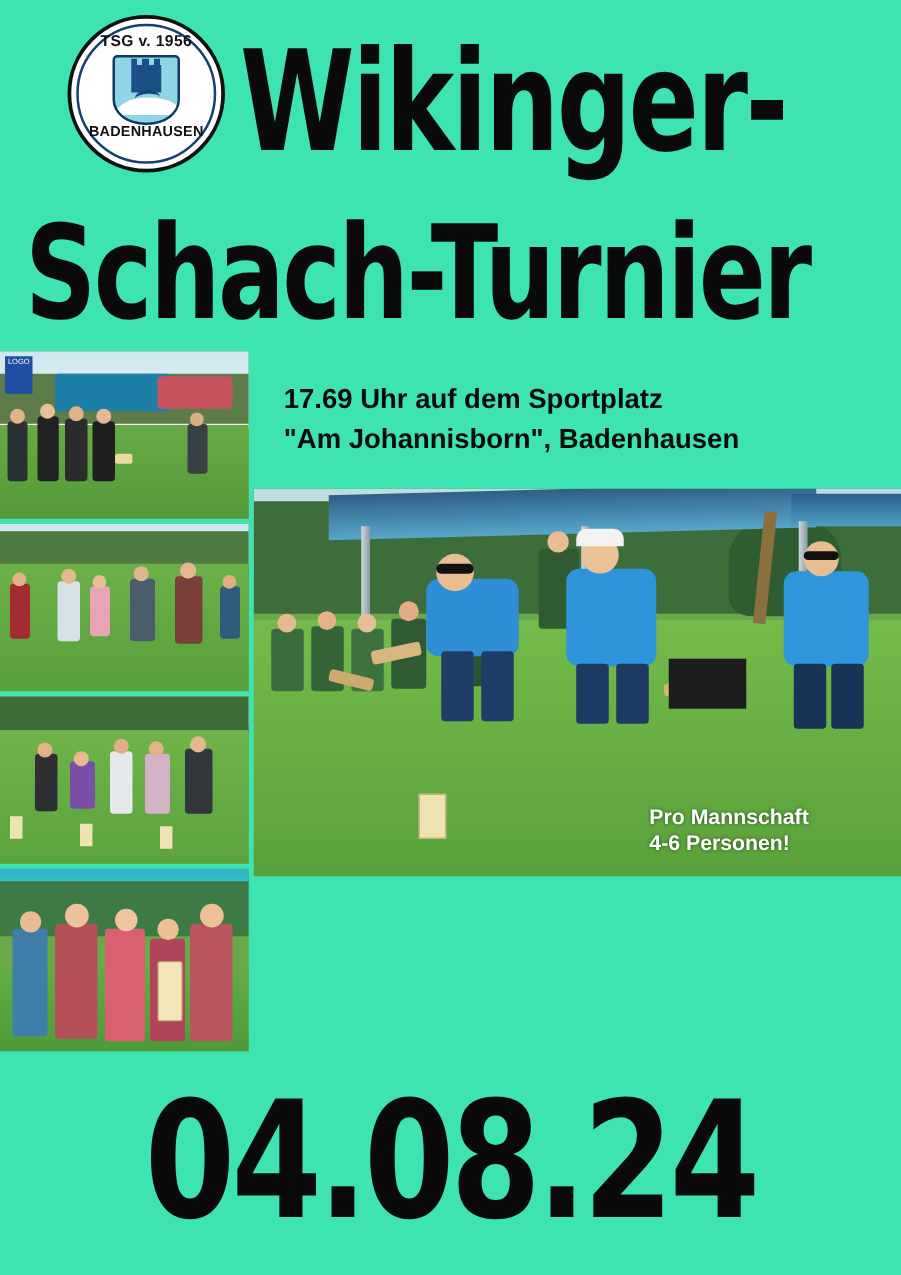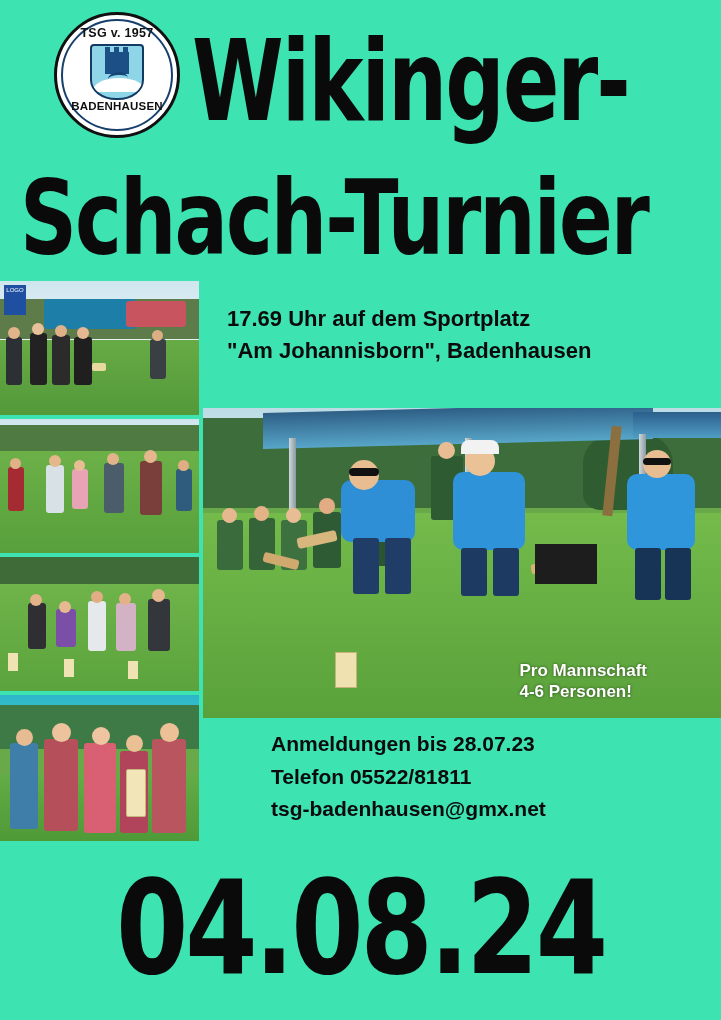--- a/index.html
+++ b/index.html
@@ -162,21 +162,21 @@
   .sky   { position:absolute; left:0; right:0; top:0; }
   .grass { position:absolute; left:0; right:0; bottom:0; }
   .person{ position:absolute; border-radius:3px; }
   .head  { position:absolute; border-radius:50%; }
 
   
   #photo-1 { left: 0px;  top: 281px; width: 199px; height: 134px; }
   #photo-2 { left: 0px;  top: 419px; width: 199px; height: 134px; }
   #photo-3 { left: 0px;  top: 557px; width: 199px; height: 134px; }
   #photo-4 { left: 0px;  top: 695px; width: 199px; height: 146px; }
-  #photo-main { left: 203px; top: 391px; width: 518px; height: 310px; margin-top: 17px; }
+  #photo-main { left: 203px; top: 391px; width: 518px; height: 310px; }
 
   .banner-small {
     position: absolute;
     left: 4px; top: 4px;
     width: 22px; height: 30px;
     background: #1e4fa0;
     color: #fff;
     font-size: 6px;
     text-align: center;
     line-height: 1.1;
@@ -251,21 +251,21 @@
 <div class="poster">
 
   <div class="logo">
     <div class="logo-ring"></div>
     <div class="logo-inner"></div>
     <div class="logo-shield">
       <div class="shield-tower"></div>
       <div class="shield-wave"></div>
       <div class="shield-bird"></div>
     </div>
-    <div class="logo-top-text">TSG v. 1957</div>
+    <div class="logo-top-text">TSG v. 1956</div>
     <div class="logo-bottom-text">BADENHAUSEN</div>
   </div>
 
   <div class="title-line1">Wikinger-</div>
   <div class="title-line2">Schach-Turnier</div>
 
   <div class="subtitle">
     <div>17.69 Uhr auf dem Sportplatz</div>
     <div>"Am Johannisborn", Badenhausen</div>
   </div>
@@ -394,21 +394,16 @@
     <div style="position:absolute;left:328px;top:154px;width:36px;height:10px;background:#d7b275;border-radius:3px;transform:rotate(-8deg);"></div>
 
     <div style="position:absolute;left:332px;top:136px;width:62px;height:40px;background:#1d1d1d;"></div>
 
     <div class="pro-text">
       <div>Pro Mannschaft</div>
       <div>4-6 Personen!</div>
     </div>
   </div>
 
-  <div class="contact">
-    <div>Anmeldungen bis 28.07.23</div>
-    <div>Telefon 05522/81811</div>
-    <div>tsg-badenhausen@gmx.net</div>
-  </div>
 
   <div class="bigdate">04.08.24</div>
 
 </div>
 
 </body></html>

